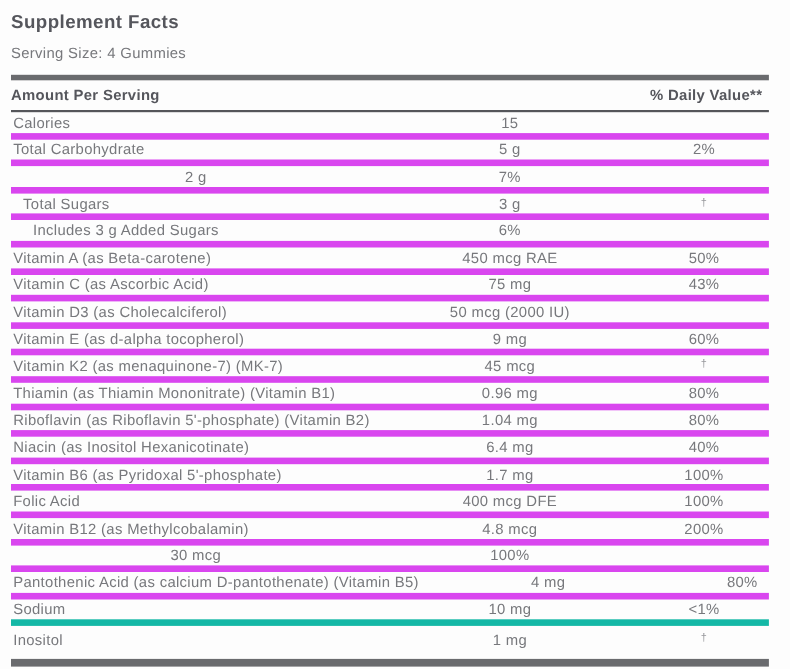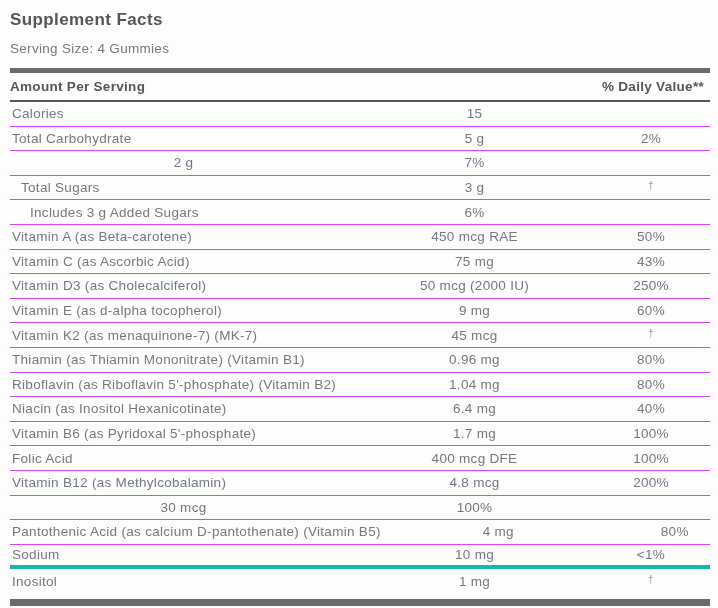--- a/index.html
+++ b/index.html
@@ -8,21 +8,21 @@
     background: #fdfdfd;
     width: 718px;
     height: 608px;
     overflow: hidden;
     font-family: "Liberation Sans", "DejaVu Sans", sans-serif;
   }
   .panel {
     box-sizing: border-box;
     width: 718px;
     height: 608px;
-    padding: 10px 8px 0 10px;
+    padding: 10px 19px 0 10px;
   }
   .title {
     color: #55565c;
     font-size: 17px;
     font-weight: bold;
     letter-spacing: 0.4px;
     line-height: 20px;
   }
   .serving {
     margin-top: 10px;
@@ -56,26 +56,26 @@
     text-align: right;
     padding-right: 6px;
   }
   .rows {}
   .row {
     display: grid;
     grid-template-columns: 1fr 235px 118px;
     align-items: center;
     height: 24.6px;
     box-sizing: border-box;
-    border-bottom: 1px solid #d946ef;
+    border-bottom: 6px solid #d946ef;
     color: #77787c;
     font-size: 13.5px;
     letter-spacing: 0.3px;
   }
-  .row.divider-dark { border-bottom: 4px solid #14b8a6; }
+  .row.divider-dark { border-bottom: 6px solid #14b8a6; }
   .row.last { border-bottom: none; }
   .cell-name {
     padding-left: 2px;
     white-space: nowrap;
     overflow: visible;
   }
   .row.indent-1 .cell-name { padding-left: 11px; }
   .row.indent-2 .cell-name { padding-left: 20px; }
   .cell-amount { text-align: center; white-space: nowrap; }
   .cell-dv { text-align: center; white-space: nowrap; }
@@ -138,21 +138,20 @@
 
   <div class="row">
     <div class="cell-name">Vitamin C (as Ascorbic Acid)</div>
     <div class="cell-amount">75 mg</div>
     <div class="cell-dv">43%</div>
   </div>
 
   <div class="row">
     <div class="cell-name">Vitamin D3 (as Cholecalciferol)</div>
     <div class="cell-amount">50 mcg (2000 IU)</div>
-    <div class="cell-dv">250%</div>
   </div>
 
   <div class="row">
     <div class="cell-name">Vitamin E (as d-alpha tocopherol)</div>
     <div class="cell-amount">9 mg</div>
     <div class="cell-dv">60%</div>
   </div>
 
   <div class="row">
     <div class="cell-name">Vitamin K2 (as menaquinone-7) (MK-7)</div>

